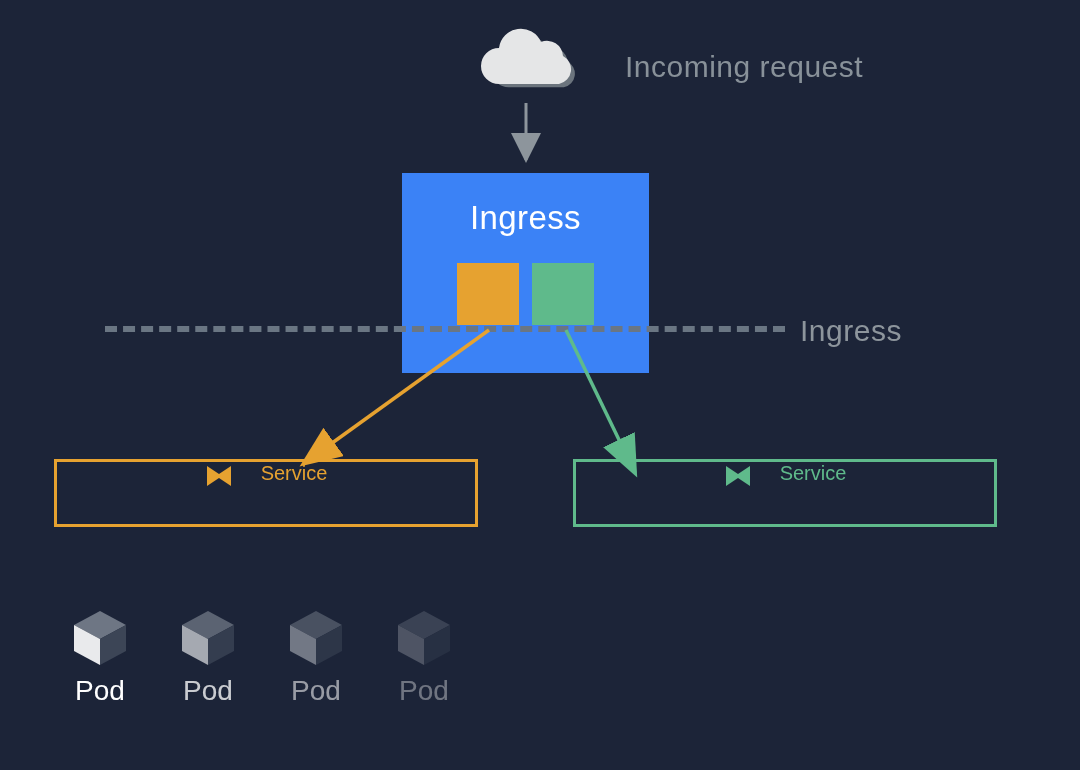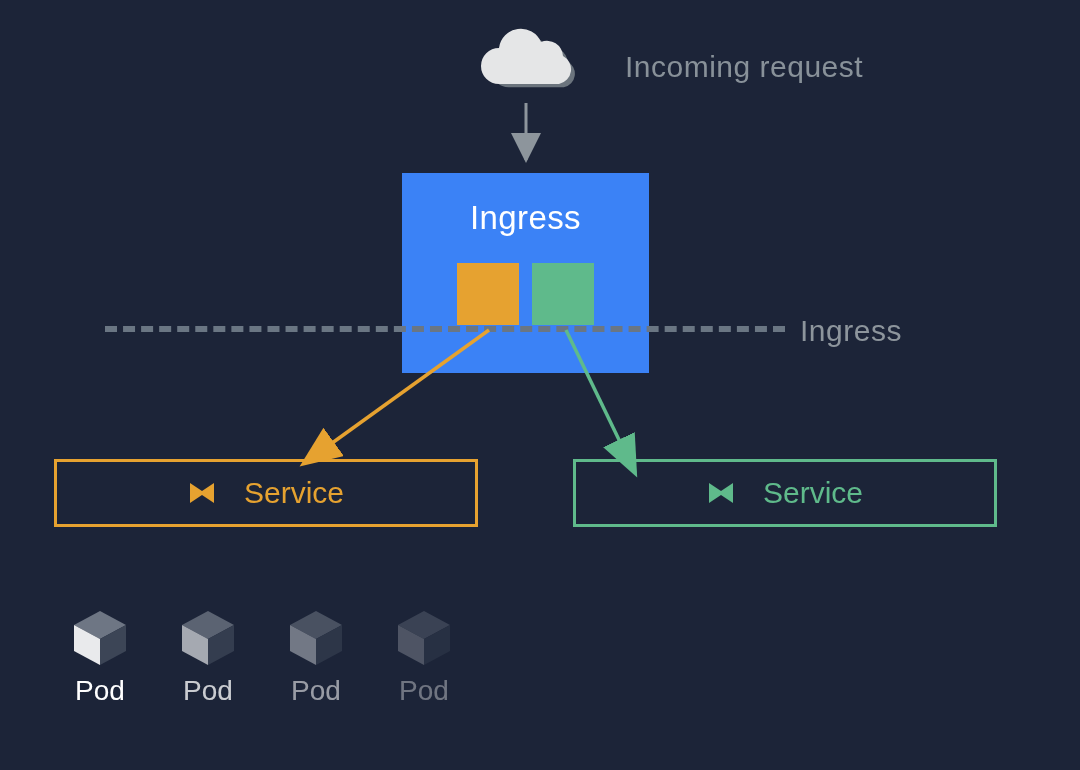--- a/index.html
+++ b/index.html
@@ -55,24 +55,24 @@
     border-top: 6px dashed #6a7683;
   }
 
   .service-box {
     position: absolute;
     height: 62px;
     background: transparent;
     border-width: 3px;
     border-style: solid;
     display: flex;
-    align-items: center;
+    align-items: flex-start;
     justify-content: center;
     gap: 28px;
-    font-size: 30px;
+    font-size: 20px;
   }
   .service-left {
     left: 54px; top: 459px; width: 418px;
     border-color: #e6a230;
     color: #e6a230;
   }
   .service-right {
     left: 573px; top: 459px; width: 418px;
     border-color: #5fba8b;
     color: #5fba8b;

